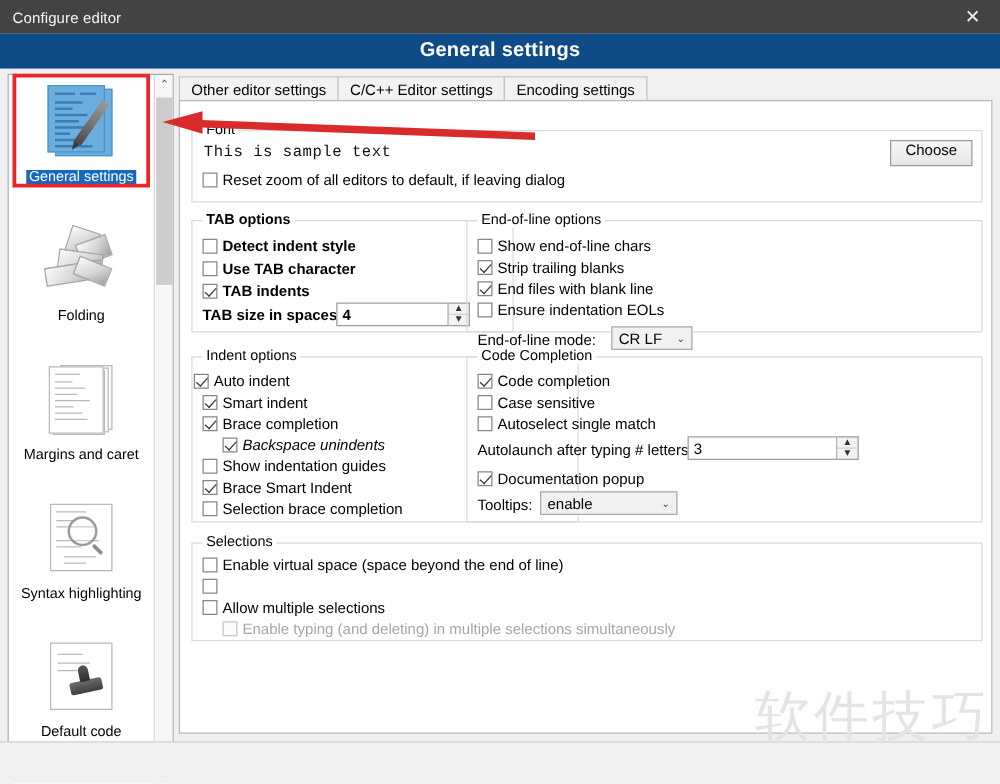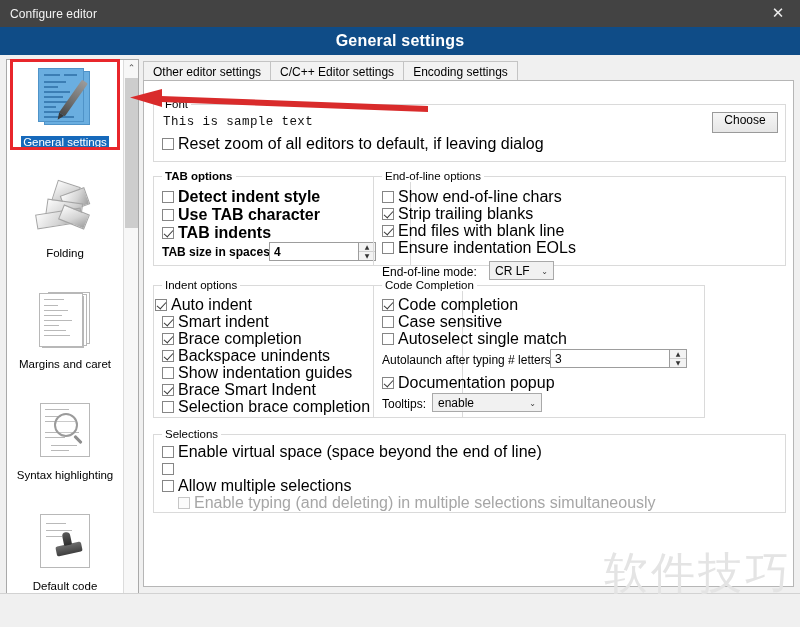--- a/index.html
+++ b/index.html
@@ -280,21 +280,21 @@
     position: absolute;
     left: 3px; top: 0px;
     width: 4px; height: 8px;
     border: solid #3a3a3a;
     border-width: 0 1.6px 1.6px 0;
     transform: rotate(42deg);
   }
   .cb.dis { border-color: #c6c6c6; background: #fbfbfb; }
   .cb-row {
     display: flex; align-items: center;
-    font-size: 16px; color: #000;
+    font-size: 12px; color: #000;
     height: 17px;
     white-space: nowrap;
   }
   .cb-row.disabled { color: #a6a6a6; }
   .cb-label { line-height: 14px; }
 
   
   .txtbox {
     border: 1px solid #9d9d9d;
     background: #fff;
@@ -587,39 +587,39 @@
             <span class="cb-label">Auto indent</span>
           </div>
           <div class="cb-row" style="position:absolute;left:8px;top:27px;">
             <span class="cb checked"></span>
             <span class="cb-label">Smart indent</span>
           </div>
           <div class="cb-row" style="position:absolute;left:8px;top:44px;">
             <span class="cb checked"></span>
             <span class="cb-label">Brace completion</span>
           </div>
-          <div class="cb-row" style="position:absolute;left:8px;top:61px;">
+          <div class="cb-row" style="position:absolute;left:24px;top:61px;font-style:italic;">
             <span class="cb checked"></span>
             <span class="cb-label">Backspace unindents</span>
           </div>
           <div class="cb-row" style="position:absolute;left:8px;top:78px;">
             <span class="cb"></span>
             <span class="cb-label">Show indentation guides</span>
           </div>
           <div class="cb-row" style="position:absolute;left:8px;top:95px;">
             <span class="cb checked"></span>
             <span class="cb-label">Brace Smart Indent</span>
           </div>
           <div class="cb-row" style="position:absolute;left:8px;top:112px;">
             <span class="cb"></span>
             <span class="cb-label">Selection brace completion</span>
           </div>
         </div>
 
-        <div class="group" style="left:229px; top:204px; width:332px; height:133px;">
+        <div class="group" style="left:229px; top:204px; width:413px; height:133px;">
           <div class="legend">Code Completion</div>
 
           <div class="cb-row" style="position:absolute;left:8px;top:10px;">
             <span class="cb checked"></span>
             <span class="cb-label">Code completion</span>
           </div>
           <div class="cb-row" style="position:absolute;left:8px;top:27px;">
             <span class="cb"></span>
             <span class="cb-label">Case sensitive</span>
           </div>

